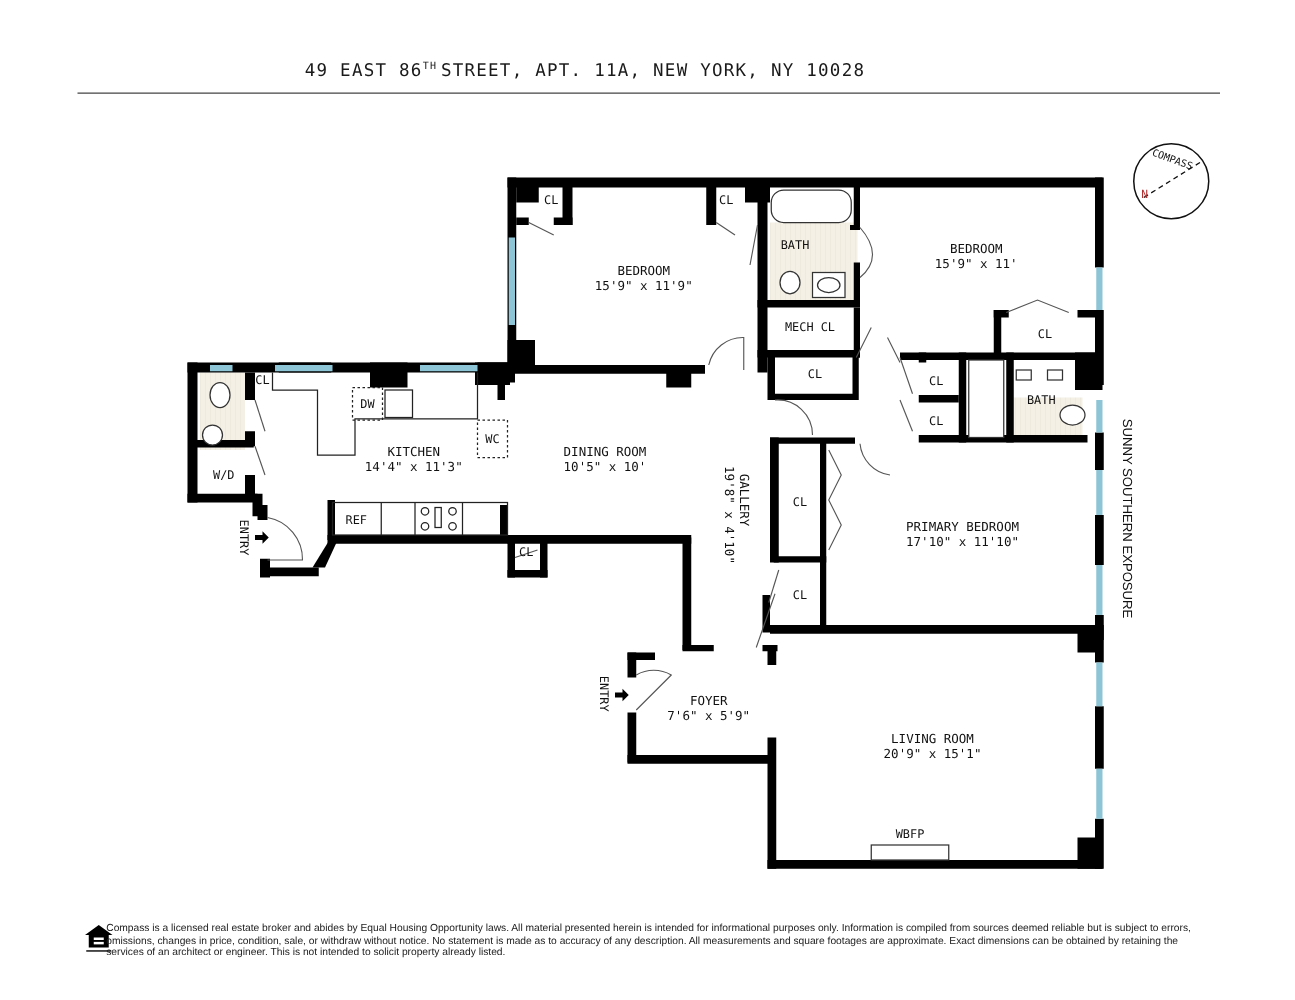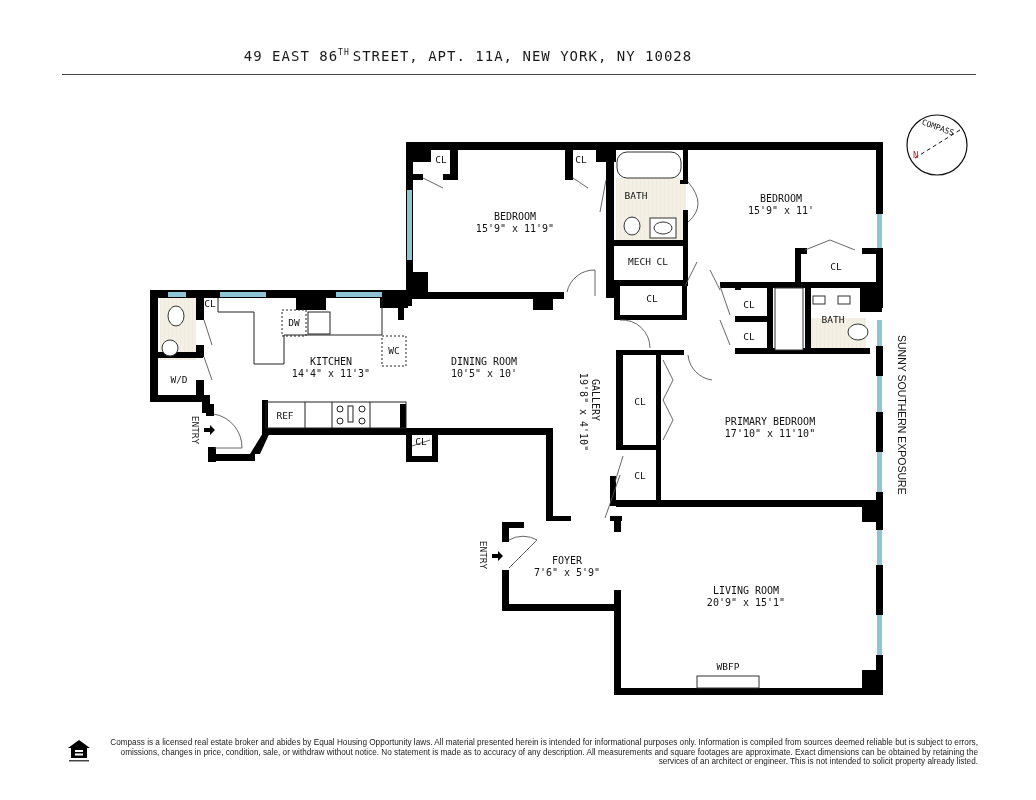--- a/index.html
+++ b/index.html
@@ -3,21 +3,21 @@
 <meta charset="utf-8">
 <style>
   html, body { margin: 0; padding: 0; background: #ffffff; }
   body { width: 1036px; height: 800px; position: relative; overflow: hidden; font-family: "DejaVu Sans Mono", monospace; color: #111; }
   .title { position: absolute; top: 48px; left: 0; width: 936px; text-align: center; font-family: "DejaVu Sans Mono", monospace; font-size: 14px; letter-spacing: 1px; color: #1a1a1a; }
   .title sup { font-size: 8px; vertical-align: 6px; margin-right: 3px; }
   .rule { position: absolute; top: 74px; left: 62px; width: 914px; height: 1px; background: #444; }
   svg.plan { position: absolute; left: 0; top: 0; }
   .lbl { font-family: "DejaVu Sans Mono", monospace; font-size: 10px; fill: #111; text-anchor: middle; }
   .lbl-sm { font-family: "DejaVu Sans Mono", monospace; font-size: 9.5px; fill: #111; text-anchor: middle; }
-  .footer { position: absolute; left: 98px; top: 738px; width: 880px; font-family: "Liberation Sans", sans-serif; font-size: 8.2px; line-height: 9.6px; color: #222; text-align: right; }
+  .footer { position: absolute; left: 85px; top: 738px; width: 880px; font-family: "Liberation Sans", sans-serif; font-size: 8.2px; line-height: 9.6px; color: #222; }
   .eho { position: absolute; left: 66px; top: 738px; width: 26px; height: 26px; }
   .exposure { position: absolute; left: 892px; top: 335px; width: 20px; height: 160px; }
 </style>
 </head>
 <body>
 
 <div class="title"><span>49 EAST 86</span><sup>TH</sup><span>STREET, APT. 11A, NEW YORK, NY 10028</span></div>
 <div class="rule"></div>
 
 <svg class="plan" width="1036" height="800" viewBox="0 0 1036 800">

